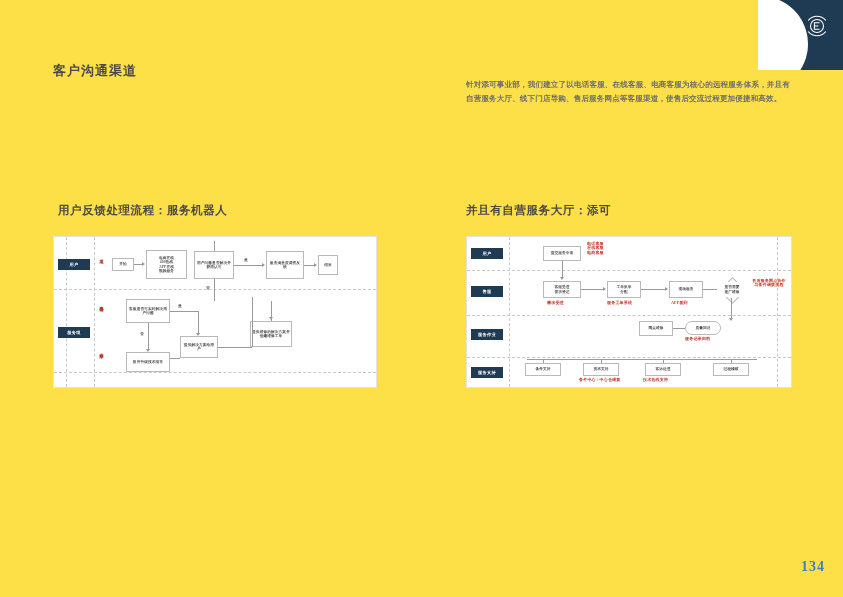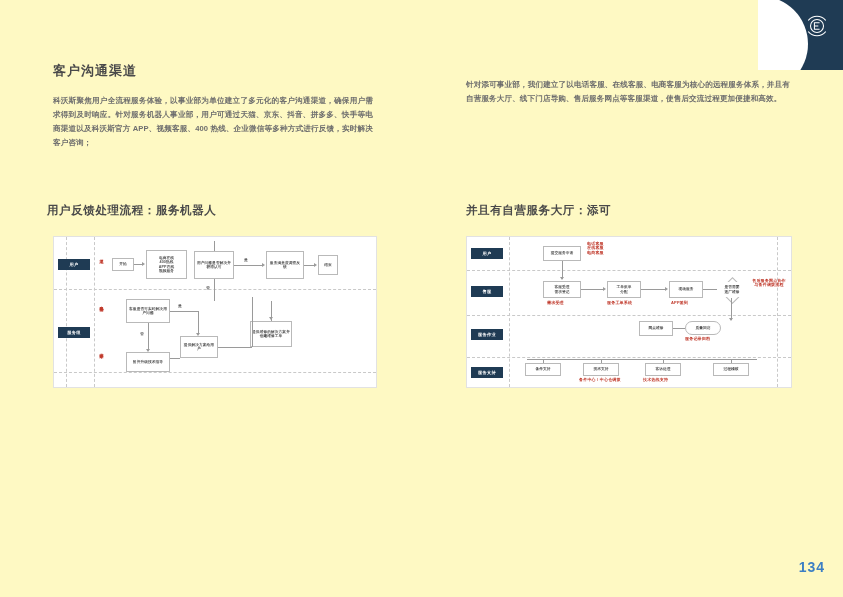--- a/index.html
+++ b/index.html
@@ -1,21 +1,21 @@
 <!DOCTYPE html>
 <html><head>
 <meta charset="utf-8">
 <style>
   html,body{margin:0;padding:0;}
   body{
     width:843px;height:597px;background:#ffffff;
     font-family:"Liberation Sans","DejaVu Sans",sans-serif;
     overflow:hidden;position:relative;
   }
-  .page{position:absolute;inset:0;background:#fef9c3;}
+  .page{position:absolute;inset:0;background:#fde047;font-family:Liberation Serif, serif;}
 
   
   .corner{
     position:absolute;top:0;right:0;width:85px;height:70px;
     background:#1f3b54;overflow:hidden;
   }
   .corner-cut{
     position:absolute;left:-46px;top:-4px;width:96px;height:96px;
     background:#ffffff;border-radius:50%;
   }
@@ -96,25 +96,24 @@
       <path d="M7 11 A17 17 0 0 1 33 11" stroke="#fff" stroke-width="1.6" fill="none" stroke-linecap="round"></path>
       <path d="M7 29 A17 17 0 0 0 33 29" stroke="#fff" stroke-width="1.6" fill="none" stroke-linecap="round"></path>
       <circle cx="20" cy="20" r="10" stroke="#fff" stroke-width="1.6" fill="none"></circle>
       <path d="M24 15 L16 15 L16 25 L24 25" stroke="#fff" stroke-width="1.6" fill="none"></path>
       <path d="M16 20 L22 20" stroke="#fff" stroke-width="1.6" fill="none"></path>
     </svg>
   </div>
 
   <div class="h1" style="left:53px;top:62px;">客户沟通渠道</div>
 
-  <div class="body-copy" style="left:53px;top:94px;width:320px;">科沃斯聚焦用户全流程服务体验，以事业部为单位建立了多元化的客户沟通渠道，确保用户需求得到及时响应。针对服务机器人事业部，用户可通过天猫、京东、抖音、拼多多、快手等电商渠道以及科沃斯官方 APP、视频客服、400 热线、企业微信等多种方式进行反馈，实时解决客户咨询；</div>
 
   <div class="body-copy" style="left:466px;top:78px;width:324px;">针对添可事业部，我们建立了以电话客服、在线客服、电商客服为核心的远程服务体系，并且有自营服务大厅、线下门店导购、售后服务网点等客服渠道，使售后交流过程更加便捷和高效。</div>
 
-  <div class="h2" style="left:47px;top:203px;">用户反馈处理流程：服务机器人</div>
+  <div class="h2" style="left:58px;top:203px;">用户反馈处理流程：服务机器人</div>
 
   <div class="h2" style="left:466px;top:203px;">并且有自营服务大厅：添可</div>
 
   <div class="diagram" style="left:53px;top:236px;width:322px;height:150px;">
 
     <div class="lane-sep" style="top:52px;"></div>
     <div class="lane-sep" style="top:135px;"></div>
     <div class="lane-vsep" style="left:12px;"></div>
     <div class="lane-vsep" style="left:40px;"></div>
 

